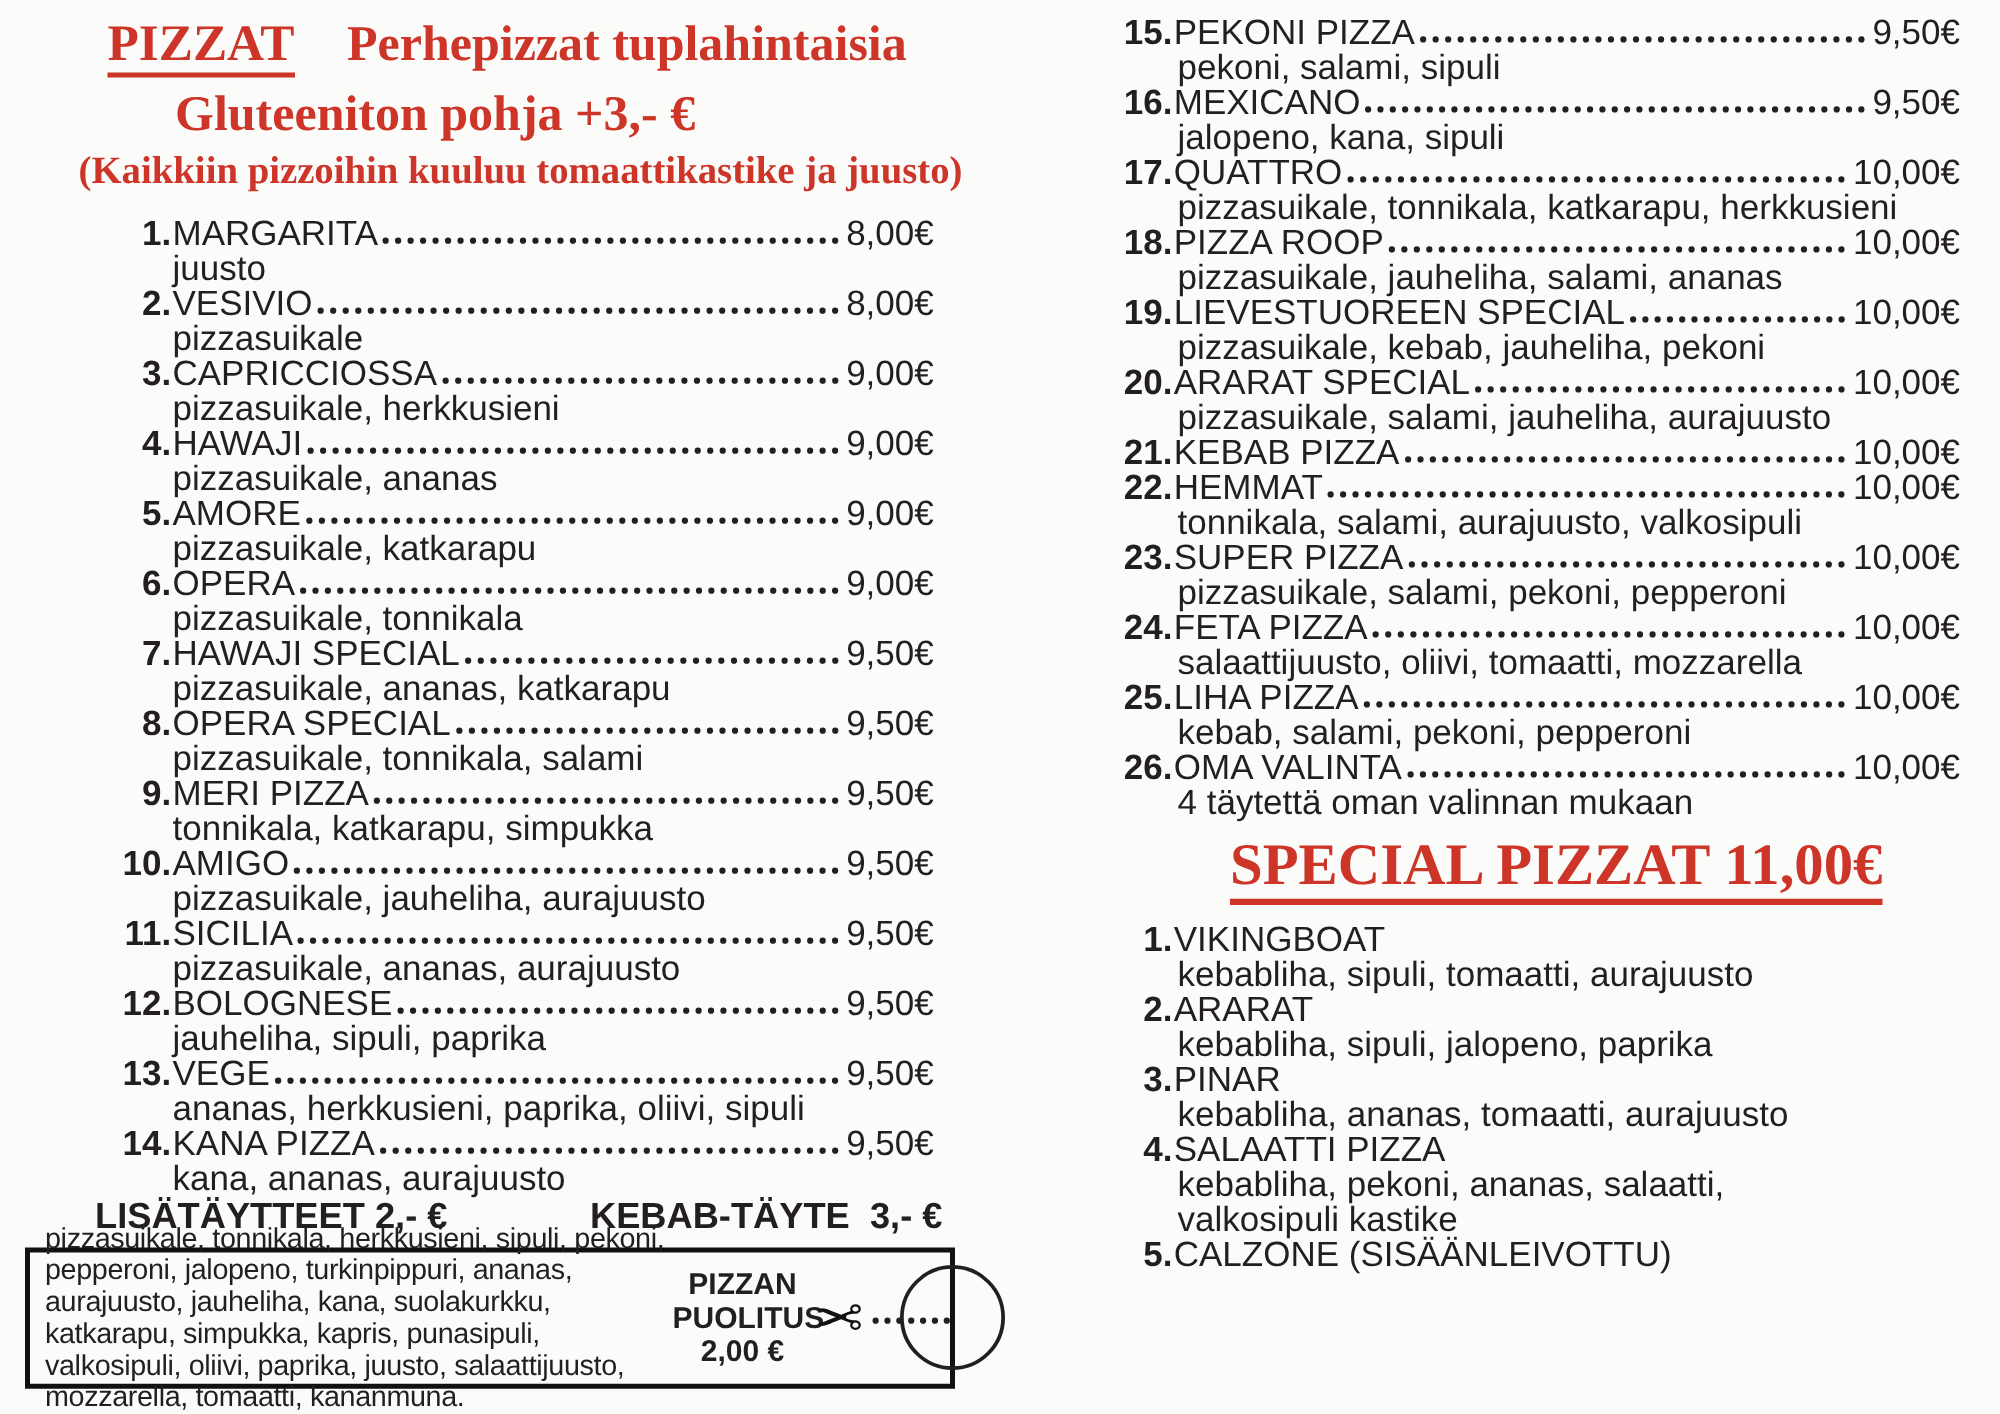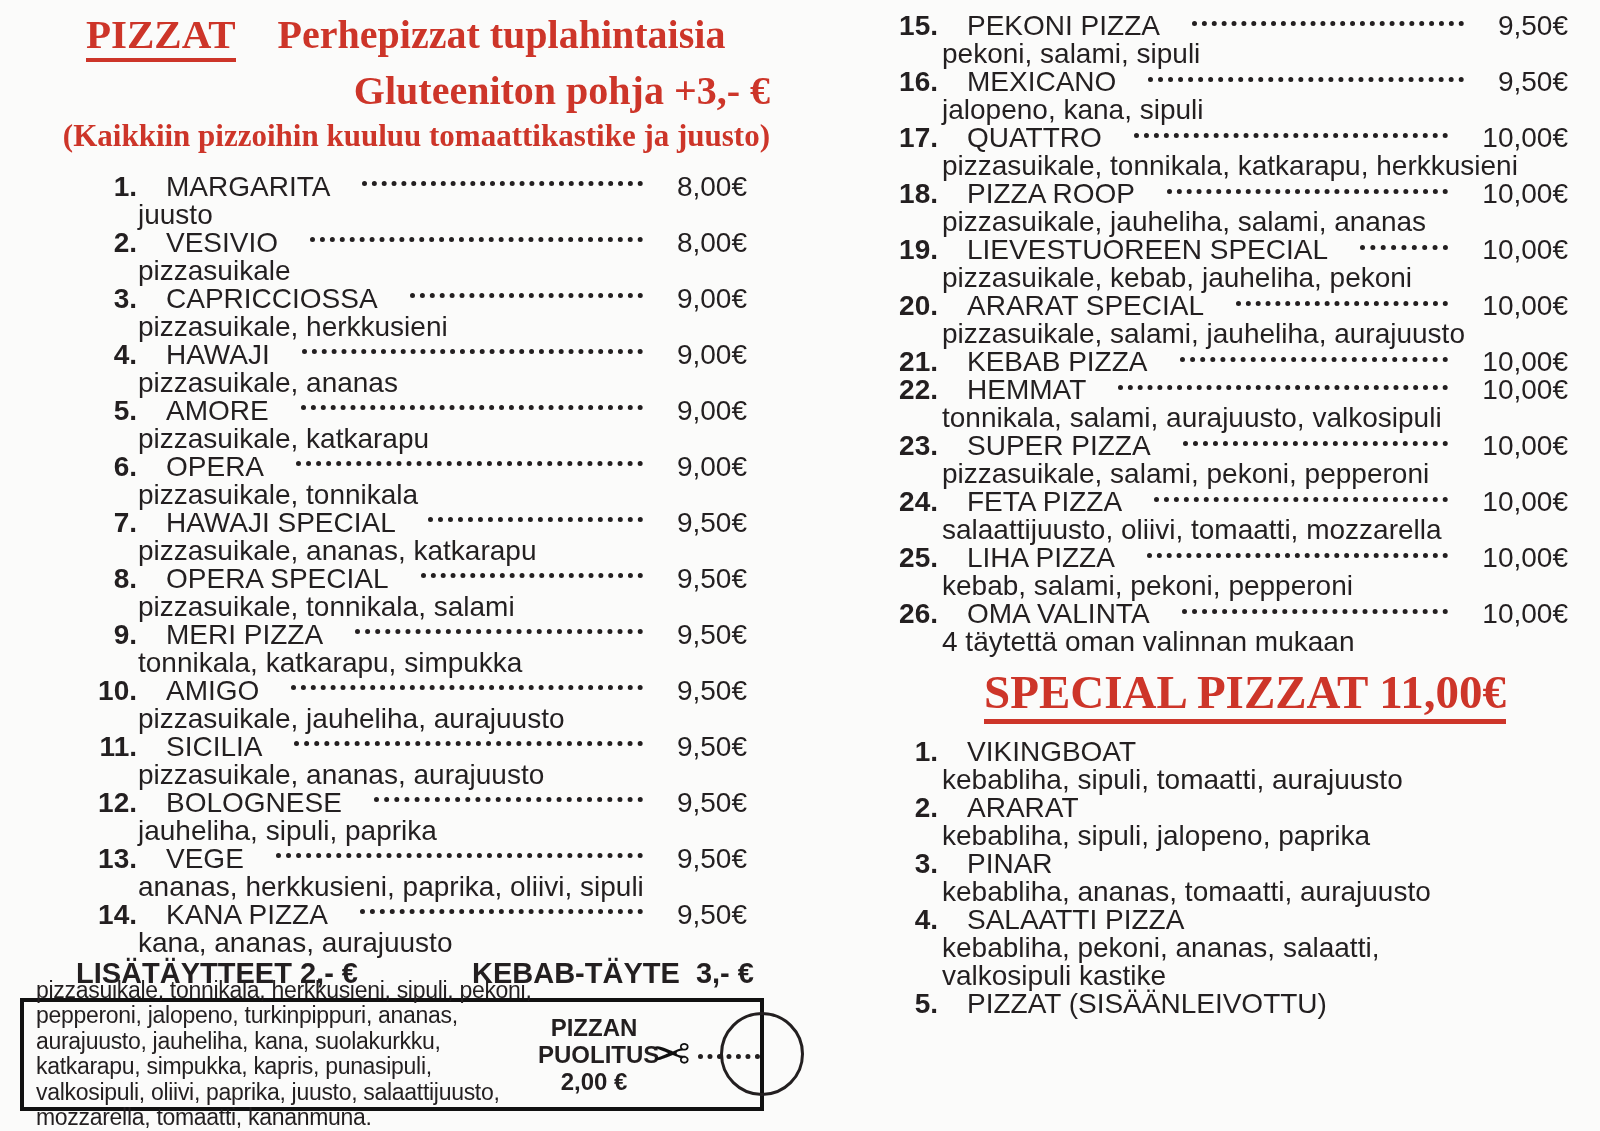--- a/index.html
+++ b/index.html
@@ -18,27 +18,27 @@
 
   
   .hdr { font-family: "Liberation Serif", serif; font-weight: bold; color: #cd3529; }
   .hdr-row1 { display: flex; align-items: baseline; padding-left: 66px; }
   .title {
     font-size: 41px; line-height: 1;
     border-bottom: 4px solid #cd3529; padding-bottom: 3px;
     letter-spacing: 0px;
   }
   .sub1 { font-size: 40px; line-height: 1.05; margin-left: 42px; }
-  .sub2 { font-size: 40px; text-align: right; padding-left: 120px; margin-top: 8px; line-height: 1.05; }
+  .sub2 { font-size: 40px; text-align: left; padding-left: 120px; margin-top: 8px; line-height: 1.05; }
   .note { font-size: 31px; text-align: right; margin-top: 8px; line-height: 1.05; }
 
   
   .menu { margin-top: 20px; }
   .mi { }
-  .mi-line { display: flex; align-items: center; line-height: 28px; gap: 28px; }
+  .mi-line { display: flex; align-items: flex-end; line-height: 28px; }
   .col-left  .mi-line { width: 662px; padding-left: 65px; box-sizing: content-box; }
   .col-right .mi-line { width: 688px; padding-left: 16px; box-sizing: border-box; }
   .num { flex: 0 0 auto; text-align: right; font-weight: bold; font-size: 28px; }
   .col-left  .num { width: 52px; }
   .col-right .num { width: 42px; }
   .nm { font-weight: normal; font-size: 28px; white-space: nowrap; padding-left: 1px; }
   .dots { flex: 1 1 auto; min-width: 18px; border-bottom: 5px dotted #231f20; margin: 0 6px 6px 4px; }
   .price { flex: 0 0 auto; font-weight: normal; font-size: 28px; }
   .tp { font-size: 28px; line-height: 28px; white-space: pre-line; }
   .col-left  .tp { padding-left: 118px; }
@@ -394,21 +394,21 @@
         <div class="mi-line">
             <span class="num">4.</span>
             <span class="nm">SALAATTI PIZZA</span>
           </div>
         <div class="tp">kebabliha, pekoni, ananas, salaatti,
 valkosipuli kastike</div>
       </div>
       <div class="mi">
         <div class="mi-line">
             <span class="num">5.</span>
-            <span class="nm">PIZZAT (SISÄÄNLEIVOTTU)</span>
+            <span class="nm">CALZONE (SISÄÄNLEIVOTTU)</span>
           </div>
       </div>
 
     </div>
 
   </div>
 
 </div>
 
 </body></html>

